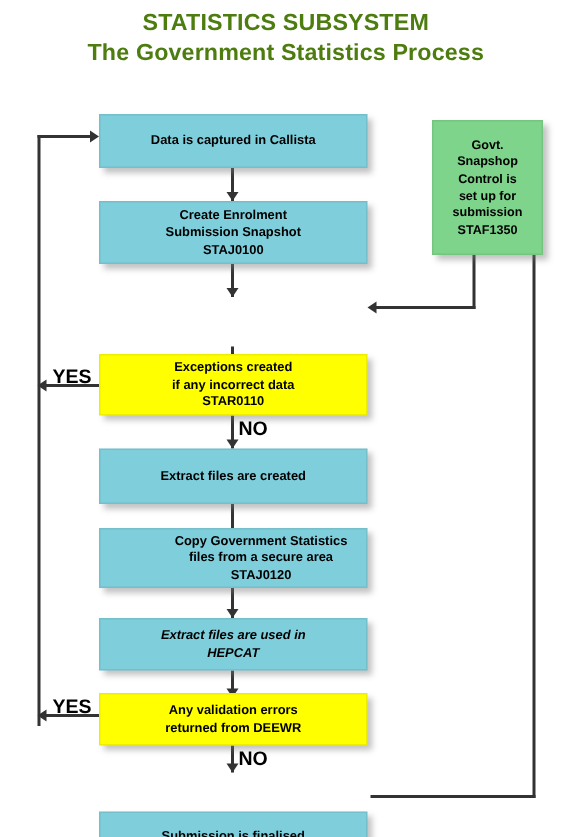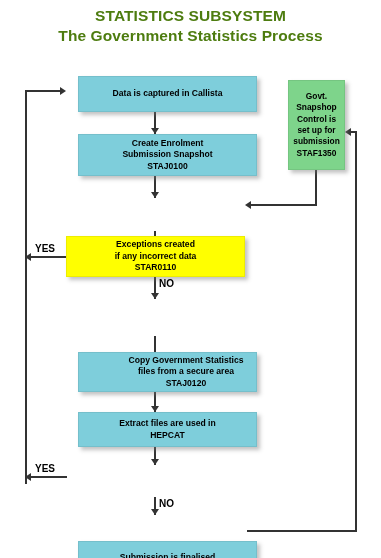--- a/index.html
+++ b/index.html
@@ -43,21 +43,20 @@
     text-align: center;
     font-size: 8.6px;
     font-weight: bold;
     color: #000000;
     line-height: 11.6px;
     border: 1px solid rgba(0,0,0,0.07);
     box-shadow: 3px 3px 4px rgba(120,120,120,0.45);
   }
   .node.process {
     background: #7ecedb;
-    margin-left: 12px;
   }
   .node.decision {
     background: #ffff00;
   }
   .node.control {
     background: #7ed48b;
     font-size: 8.4px;
     line-height: 11.4px;
   }
   .node span.txt {
@@ -89,21 +88,21 @@
     border-bottom: 4px solid transparent;
     border-right: 6px solid #333333;
   }
   .arrow.right {
     border-top: 4px solid transparent;
     border-bottom: 4px solid transparent;
     border-left: 6px solid #333333;
   }
   .elabel {
     position: absolute;
-    font-size: 10px;
+    font-size: 13px;
     font-weight: bold;
     color: #000000;
     white-space: nowrap;
   }
 </style>
 </head>
 <body>
 
 <div id="canvas">
 
@@ -166,38 +165,45 @@
 STAJ0100</span>
   </div>
 
 
   <div class="node decision" style="left:66px; top:236px; width:179px; height:41px;">
     <span class="txt" style="white-space:pre-line;">Exceptions created
 if any incorrect data
 STAR0110</span>
   </div>
 
+  <div class="node process" style="left:66px; top:299px; width:179px; height:37px;">
+    <span class="txt">Extract files are created</span>
+  </div>
 
   <div class="node process" style="left:66px; top:352px; width:179px; height:40px;">
     <span class="txt" style="white-space:pre-line;padding-left:40px;">Copy Government Statistics
 files from a secure area
 STAJ0120</span>
   </div>
 
   <div class="node process" style="left:66px; top:412px; width:179px; height:35px;">
-    <span class="txt" style="white-space:pre-line;">Extract files are used in
+    <span class="txt" style="white-space:pre-line;font-style:italic;">Extract files are used in
 HEPCAT</span>
   </div>
 
+  <div class="node decision" style="left:66px; top:462px; width:179px; height:35px;">
+    <span class="txt" style="white-space:pre-line;">Any validation errors
+returned from  DEEWR</span>
+  </div>
 
   <div class="node process" style="left:66px; top:541px; width:179px; height:33px;">
     <span class="txt">Submission is finalised</span>
   </div>
 
-  <div class="node control" style="left:288px; top:80px; width:57px; height:90px;">
+  <div class="node control" style="left:288px; top:80px; width:74px; height:90px;">
     <span class="txt" style="white-space:pre-line;">Govt.
 Snapshop
 Control is
 set up for
 submission
 STAF1350</span>
   </div>
 
   <div class="elabel" style="left:35px; top:243px;">YES</div>
   <div class="elabel" style="left:159px; top:278px;">NO</div>

